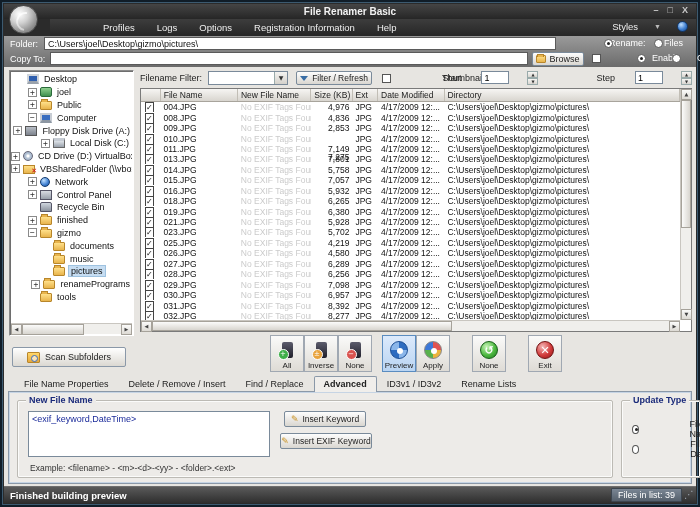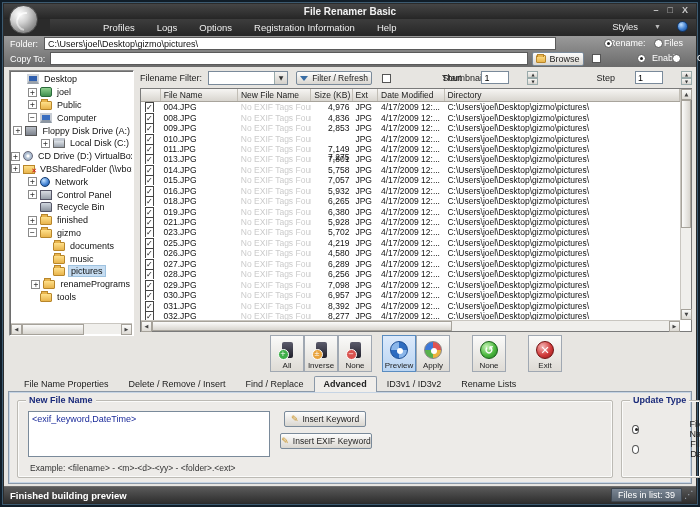--- a/index.html
+++ b/index.html
@@ -364,20 +364,24 @@
           </div>
         </div>
       <div class="tree-hscroll">
         <span class="sb-btn">◀</span>
         <span class="tree-hthumb"></span>
         <span class="tree-hspacer"></span>
         <span class="sb-btn">▶</span>
       </div>
     </div>
 
+    <div class="scan-btn">
+      <span class="scan-folder"></span>
+      <span>Scan Subfolders</span>
+    </div>
 
     <div class="filterrow">
       <span class="flabel">Filename Filter:</span>
       <div class="fcombo">
         <span class="drop">▼</span>
       </div>
       <div class="filter-btn">
         <span class="funnel"></span>
         <span>Filter / Refresh</span>
       </div>

